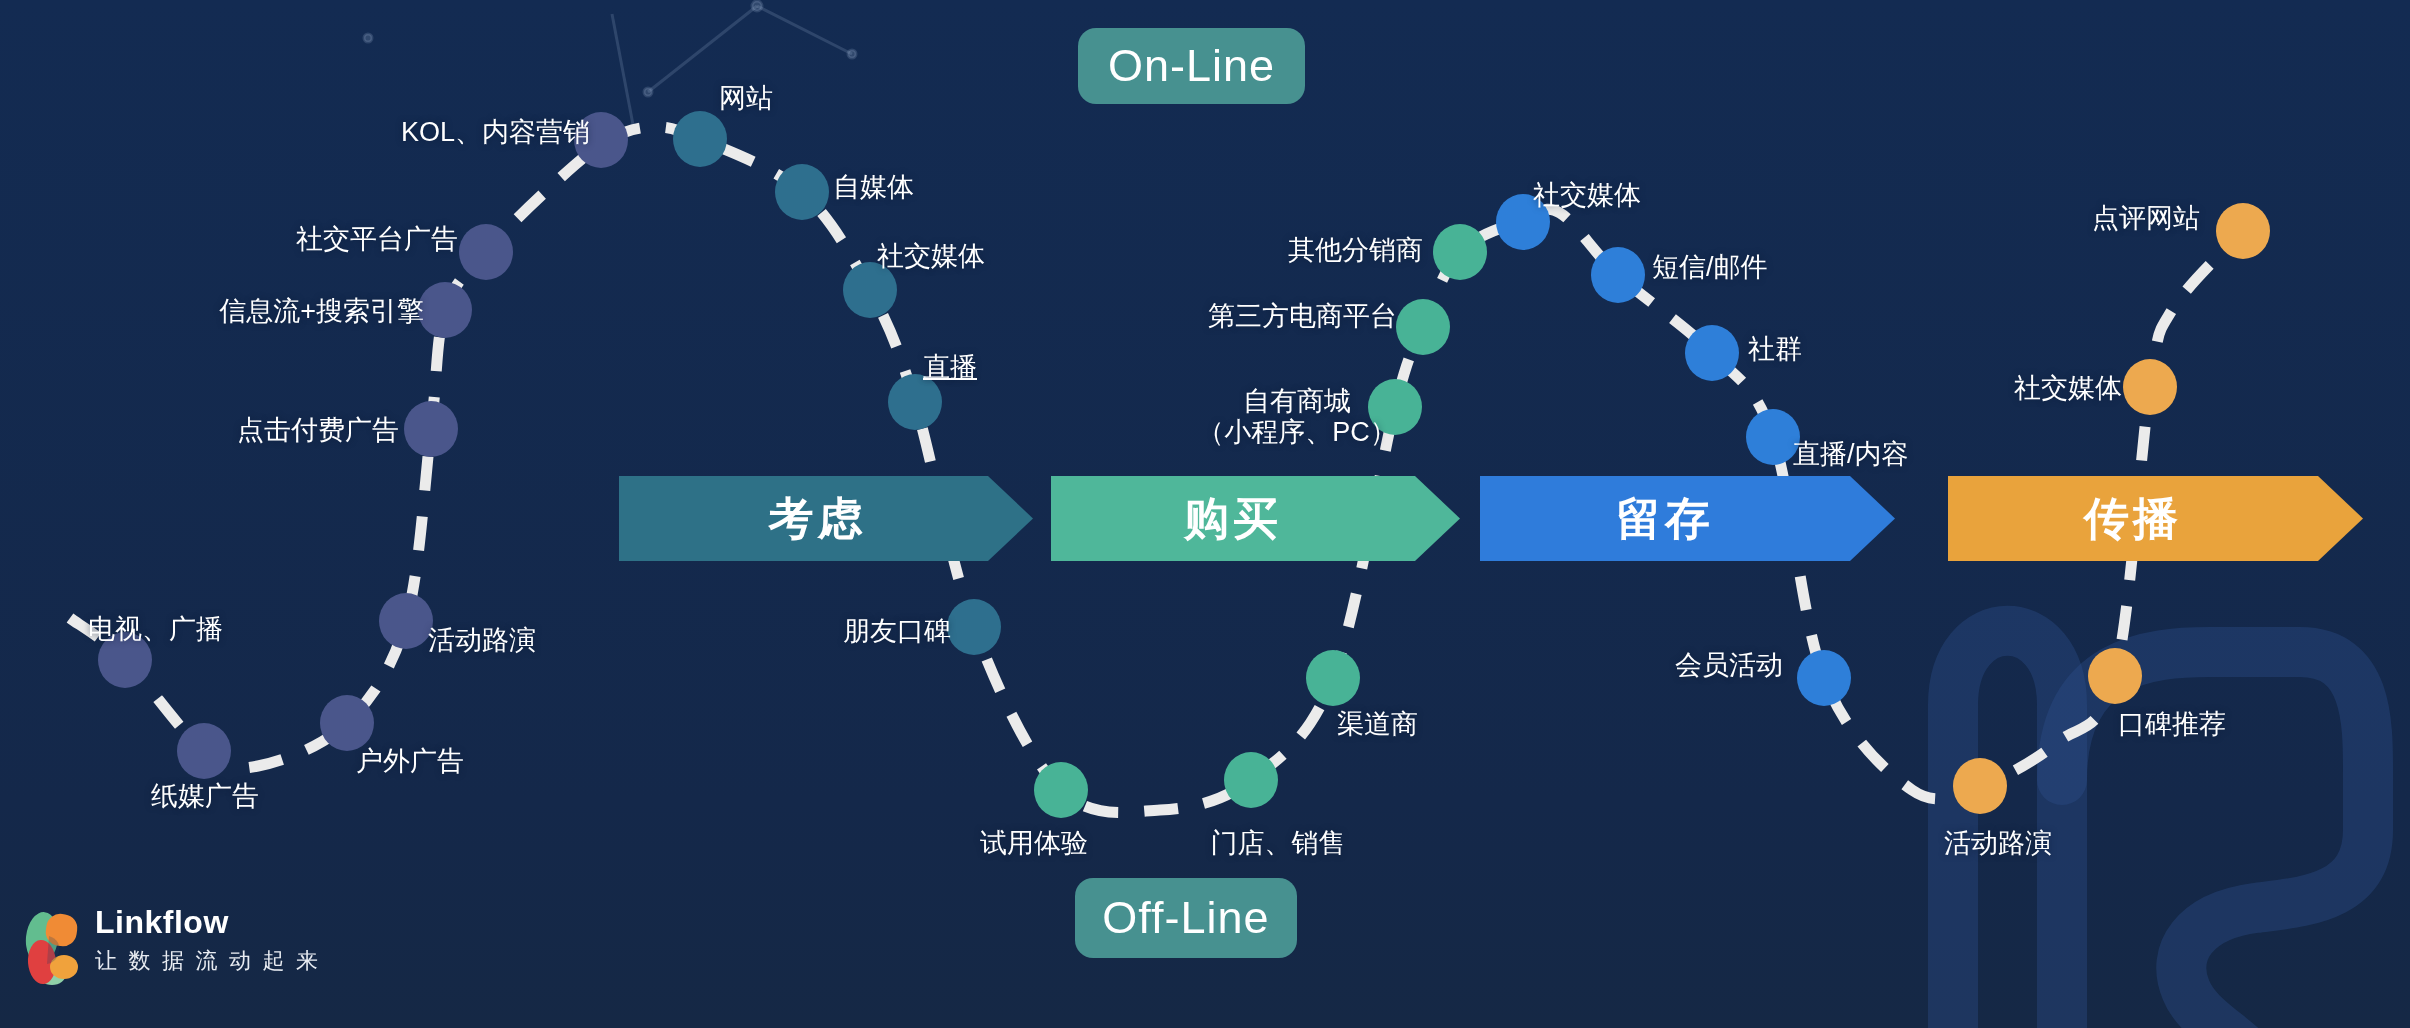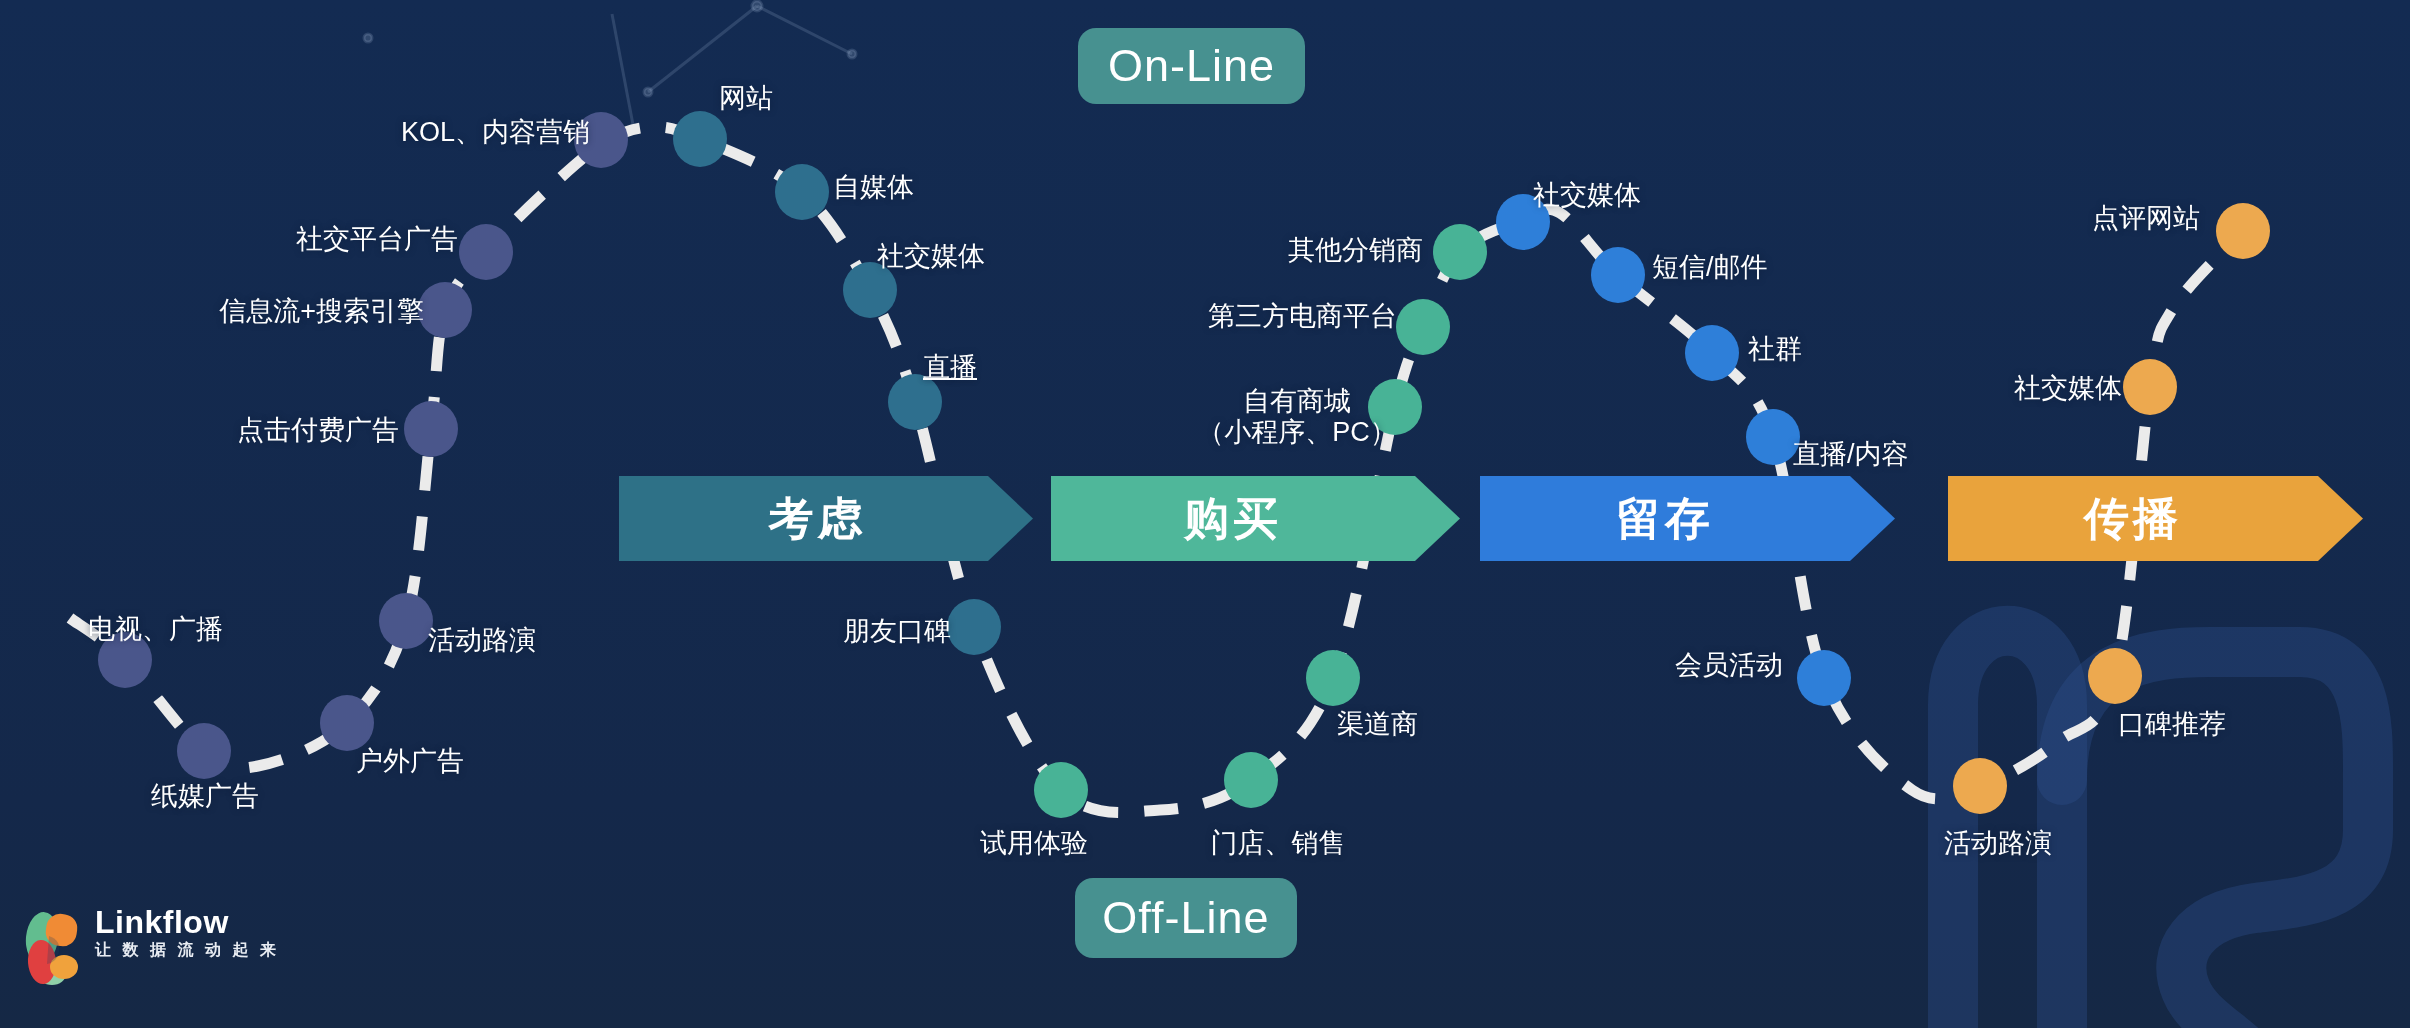--- a/index.html
+++ b/index.html
@@ -21,21 +21,21 @@
     position:absolute;color:#ffffff;font-size:27px;line-height:1.14;white-space:nowrap;
     text-shadow:0 0 6px rgba(10,25,50,.6);
   }
   .badge{
     position:absolute;z-index:4;display:flex;align-items:center;justify-content:center;
     border-radius:18px;color:#fff;font-size:45px;letter-spacing:1px;
   }
   .logo{position:absolute;left:25px;top:906px;display:flex;align-items:flex-start;z-index:4;}
   .logo-text{margin-left:14px;}
   .logo-name{color:#fff;font-size:32px;font-weight:700;line-height:1.05;letter-spacing:.5px;}
-  .logo-tagline{color:#e8ecf2;font-size:16px;letter-spacing:11.5px;font-weight:700;}
+  .logo-tagline{color:#e8ecf2;font-size:22px;letter-spacing:11.5px;margin-top:6px;font-weight:400;}
 </style>
 </head>
 <body>
 
 <div class="canvas">
 
   <svg class="layer" width="2410" height="1028" aria-hidden="true">
     <g stroke="rgba(45,80,140,0.38)" stroke-width="50" fill="none" stroke-linecap="round" stroke-linejoin="round">
       <path d="M 1953 1072 L 1953 705 C 1953 606 2062 606 2062 705 L 2062 1072"></path>
       <path d="M 2062 780 C 2062 660 2150 652 2210 652 L 2300 652 C 2368 652 2368 722 2368 772 L 2368 830 C 2368 900 2300 902 2255 908 C 2195 916 2170 952 2186 990 C 2197 1018 2232 1034 2258 1062"></path>

